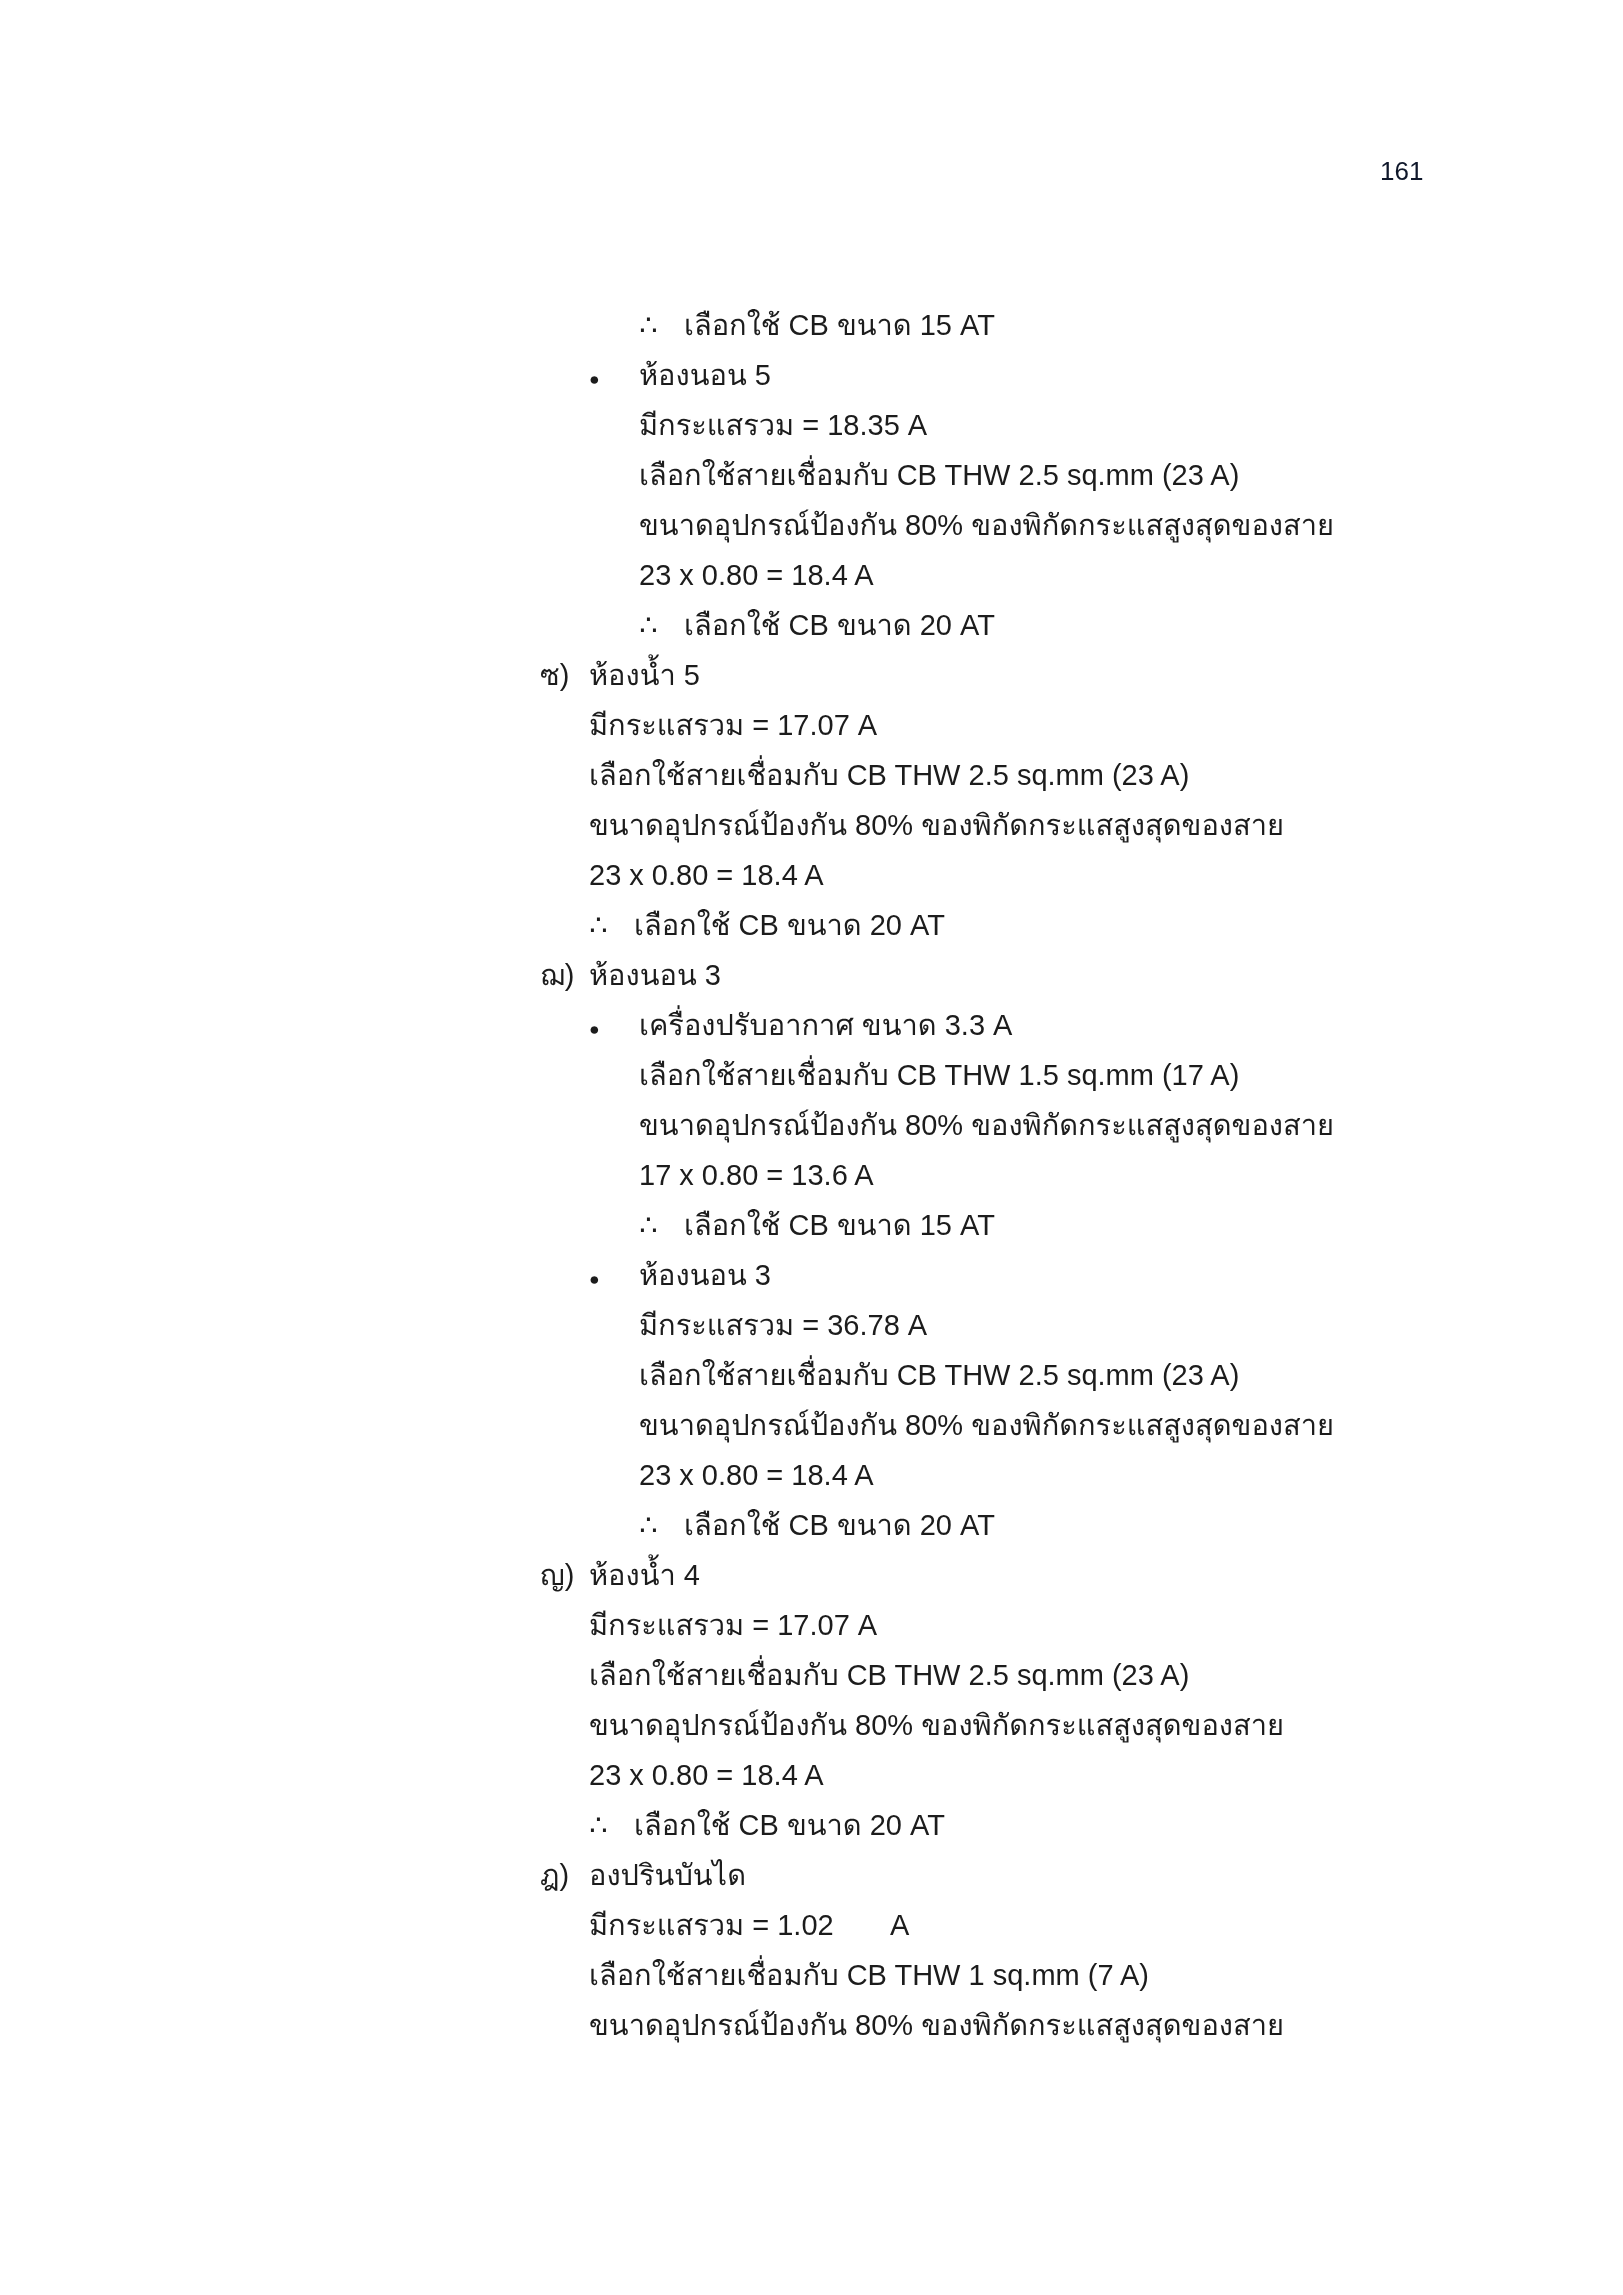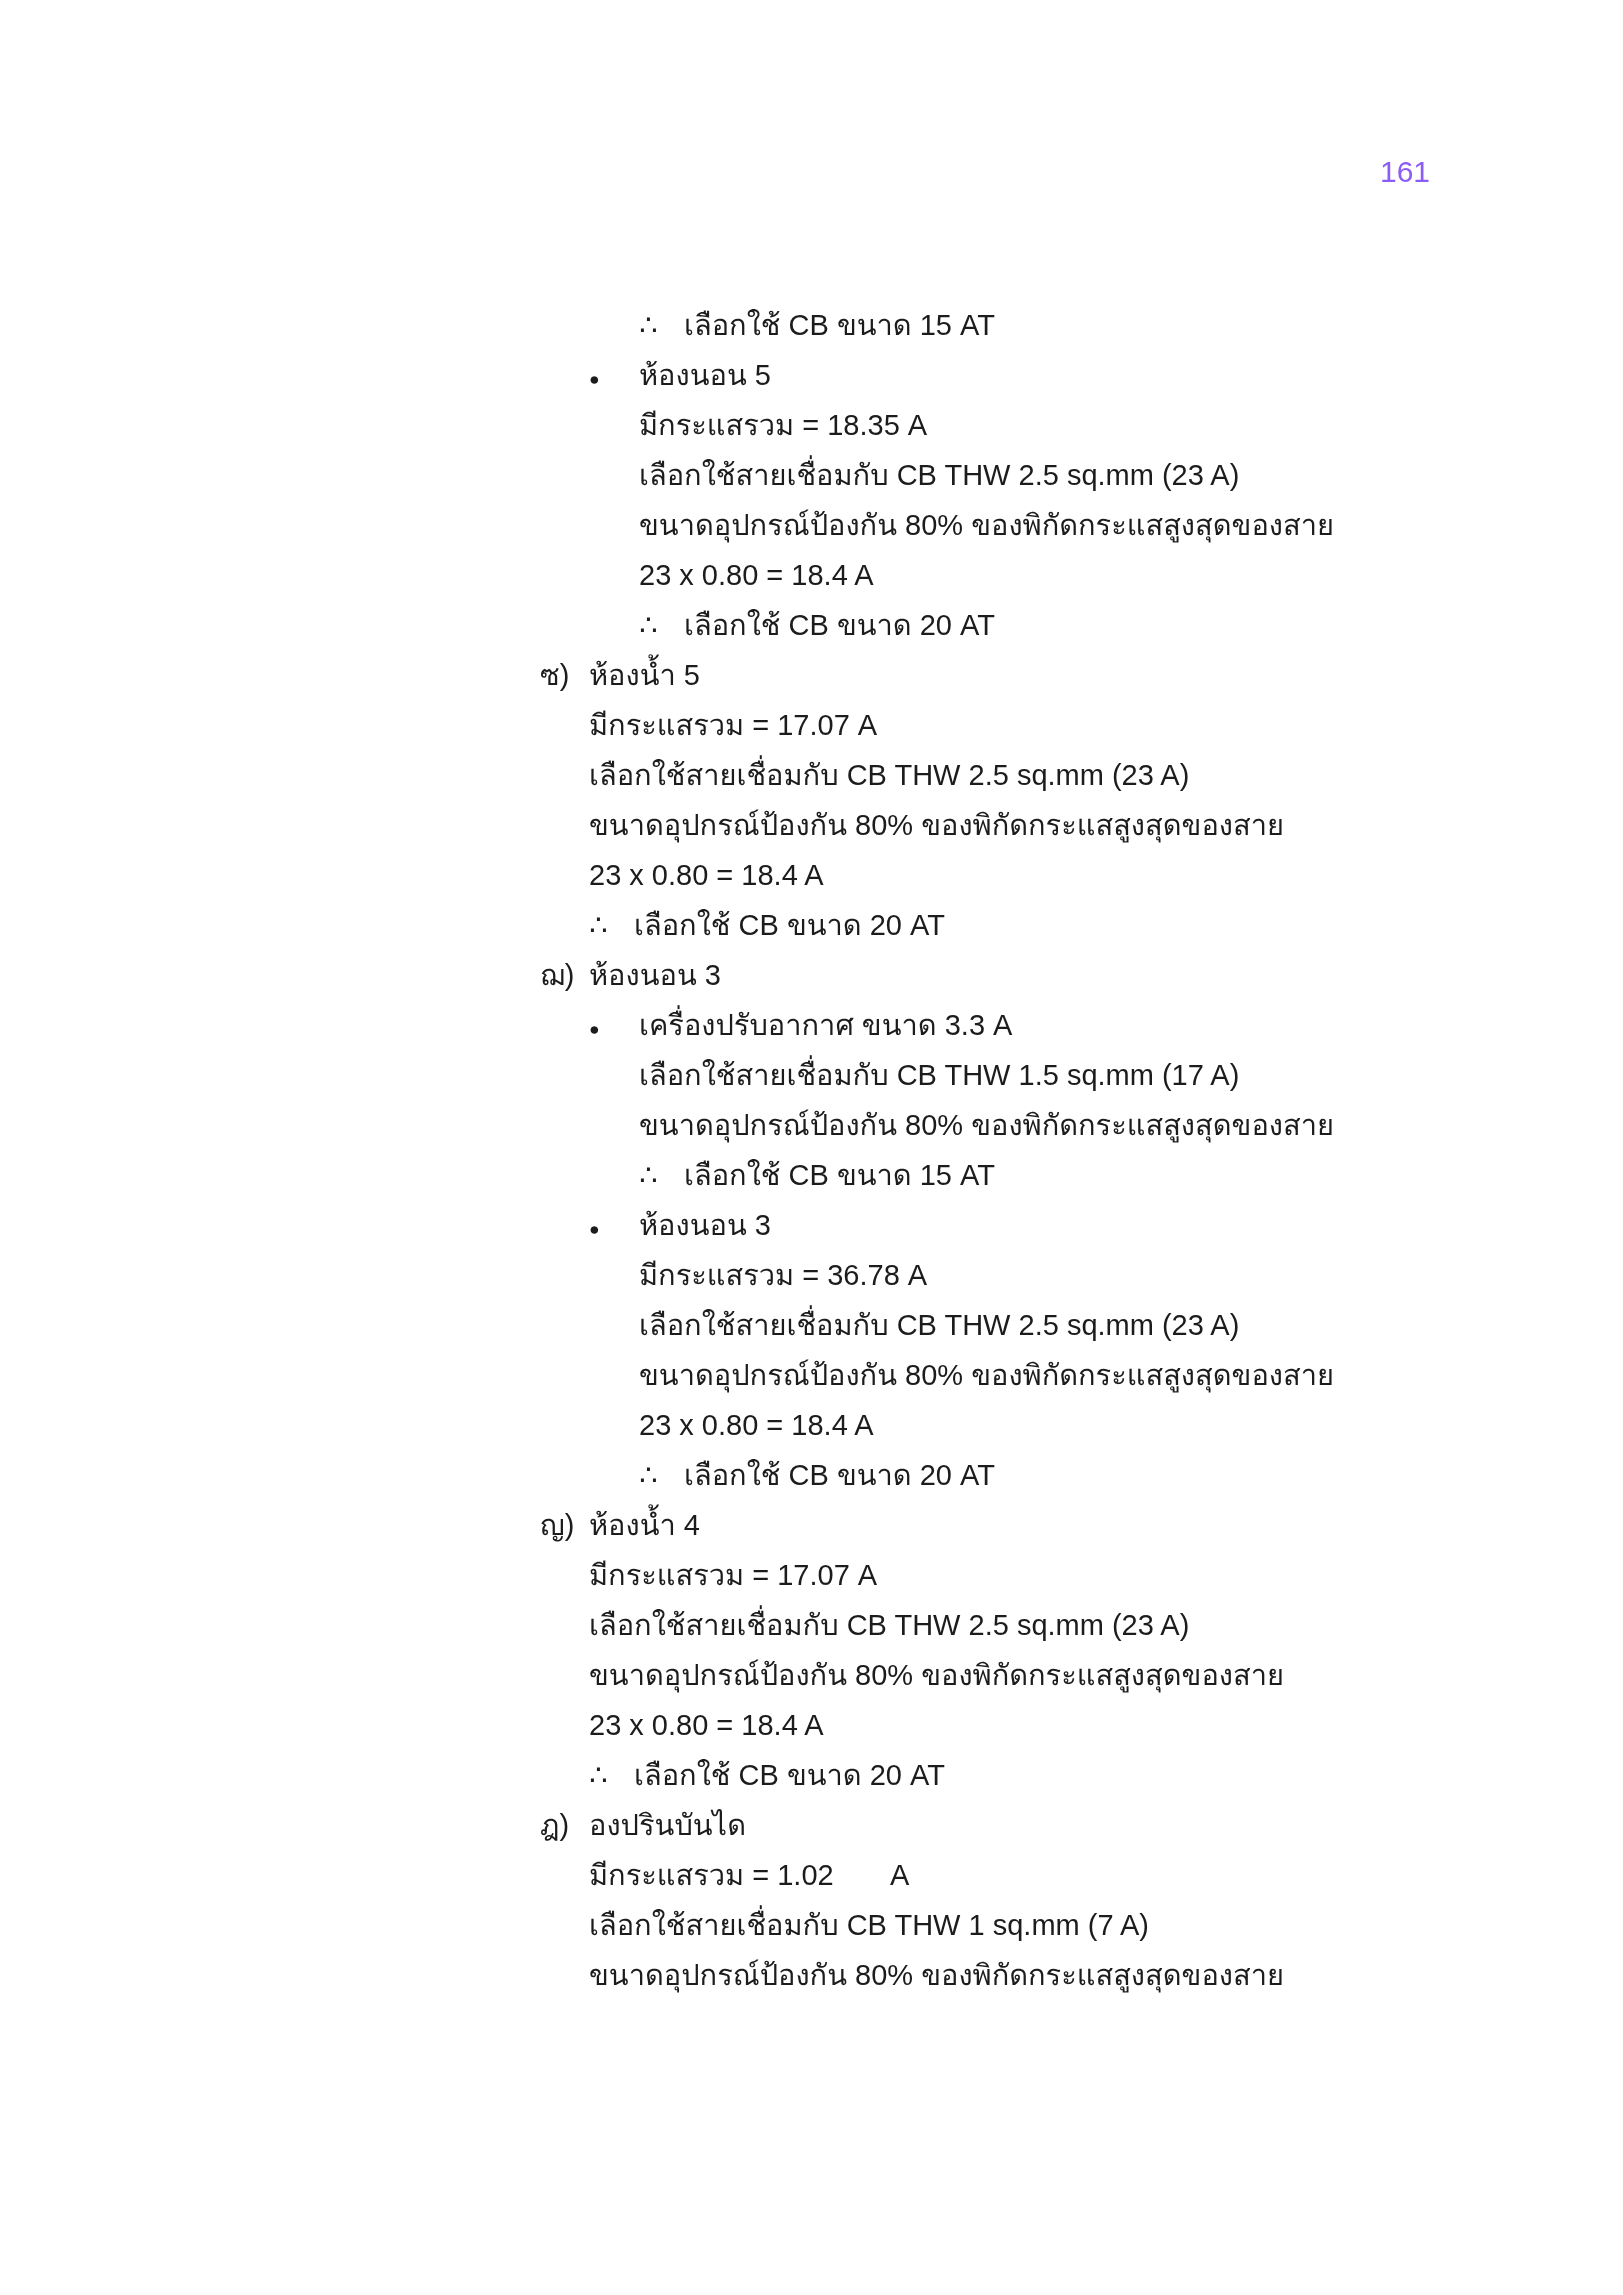--- a/index.html
+++ b/index.html
@@ -17,23 +17,23 @@
     position: relative;
     width: 1624px;
     height: 2295px;
     background: #ffffff;
     overflow: hidden;
   }
   .page-number {
     position: absolute;
     left: 1380px;
     top: 156px;
-    font-size: 30px;
+    font-size: 26px;
     line-height: 31px;
-    color: #8b5cf6;
+    color: #0f172a;
   }
   .content {
     position: absolute;
     left: 540px;
     top: 300px;
     width: 949px;
   }
   .line {
     display: flex;
     align-items: baseline;
@@ -79,20 +79,21 @@
       <div class="line"><span class="section-label">ซ)</span><span class="line-text">ห้องน้ำ 5</span></div>
       <div class="line"><span class="indent-pad pad-1"></span><span class="line-text">มีกระแสรวม = 17.07 A</span></div>
       <div class="line"><span class="indent-pad pad-1"></span><span class="line-text">เลือกใช้สายเชื่อมกับ CB THW 2.5 sq.mm (23 A)</span></div>
       <div class="line"><span class="indent-pad pad-1"></span><span class="line-text">ขนาดอุปกรณ์ป้องกัน 80% ของพิกัดกระแสสูงสุดของสาย</span></div>
       <div class="line"><span class="indent-pad pad-1"></span><span class="line-text">23 x 0.80 = 18.4 A</span></div>
       <div class="line"><span class="indent-pad pad-1"></span><span class="therefore-symbol">∴</span><span class="line-text">เลือกใช้ CB ขนาด 20 AT</span></div>
       <div class="line"><span class="section-label">ฌ)</span><span class="line-text">ห้องนอน 3</span></div>
       <div class="line"><span class="indent-pad pad-1"></span><span class="bullet-marker">●</span><span class="line-text">เครื่องปรับอากาศ ขนาด 3.3 A</span></div>
       <div class="line"><span class="indent-pad pad-2"></span><span class="line-text">เลือกใช้สายเชื่อมกับ CB THW 1.5 sq.mm (17 A)</span></div>
       <div class="line"><span class="indent-pad pad-2"></span><span class="line-text">ขนาดอุปกรณ์ป้องกัน 80% ของพิกัดกระแสสูงสุดของสาย</span></div>
+      <div class="line"><span class="indent-pad pad-2"></span><span class="line-text">17 x 0.80 = 13.6 A</span></div>
       <div class="line"><span class="indent-pad pad-2"></span><span class="therefore-symbol">∴</span><span class="line-text">เลือกใช้ CB ขนาด 15 AT</span></div>
       <div class="line"><span class="indent-pad pad-1"></span><span class="bullet-marker">●</span><span class="line-text">ห้องนอน 3</span></div>
       <div class="line"><span class="indent-pad pad-2"></span><span class="line-text">มีกระแสรวม = 36.78 A</span></div>
       <div class="line"><span class="indent-pad pad-2"></span><span class="line-text">เลือกใช้สายเชื่อมกับ CB THW 2.5 sq.mm (23 A)</span></div>
       <div class="line"><span class="indent-pad pad-2"></span><span class="line-text">ขนาดอุปกรณ์ป้องกัน 80% ของพิกัดกระแสสูงสุดของสาย</span></div>
       <div class="line"><span class="indent-pad pad-2"></span><span class="line-text">23 x 0.80 = 18.4 A</span></div>
       <div class="line"><span class="indent-pad pad-2"></span><span class="therefore-symbol">∴</span><span class="line-text">เลือกใช้ CB ขนาด 20 AT</span></div>
       <div class="line"><span class="section-label">ญ)</span><span class="line-text">ห้องน้ำ 4</span></div>
       <div class="line"><span class="indent-pad pad-1"></span><span class="line-text">มีกระแสรวม = 17.07 A</span></div>
       <div class="line"><span class="indent-pad pad-1"></span><span class="line-text">เลือกใช้สายเชื่อมกับ CB THW 2.5 sq.mm (23 A)</span></div>

